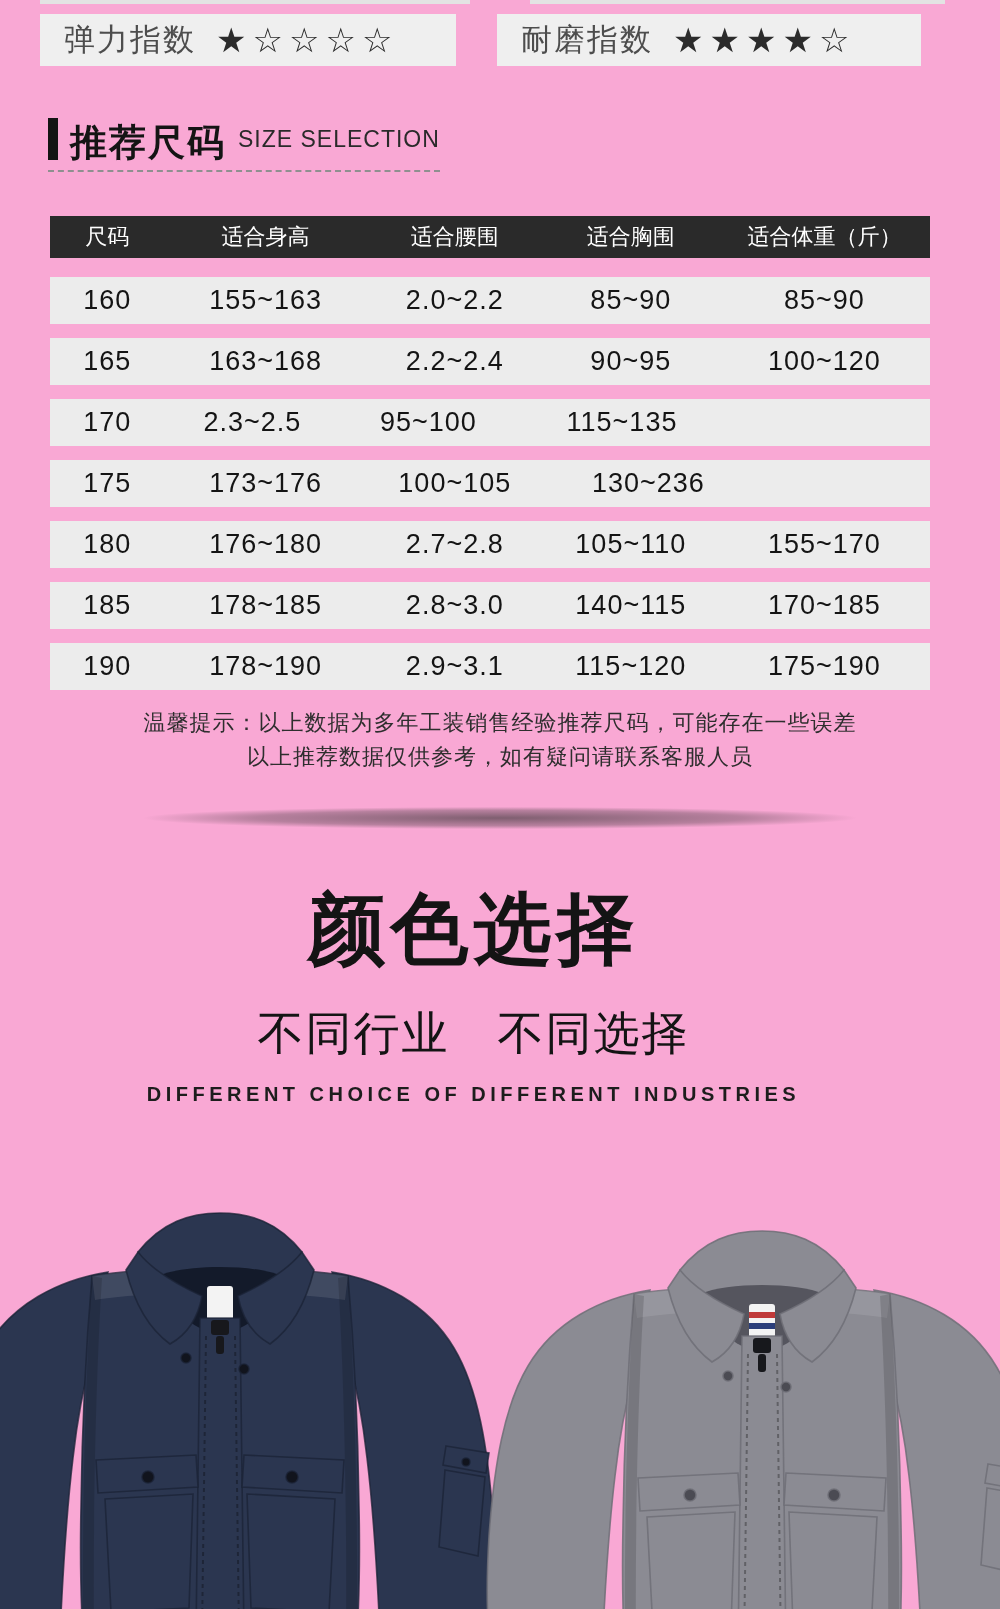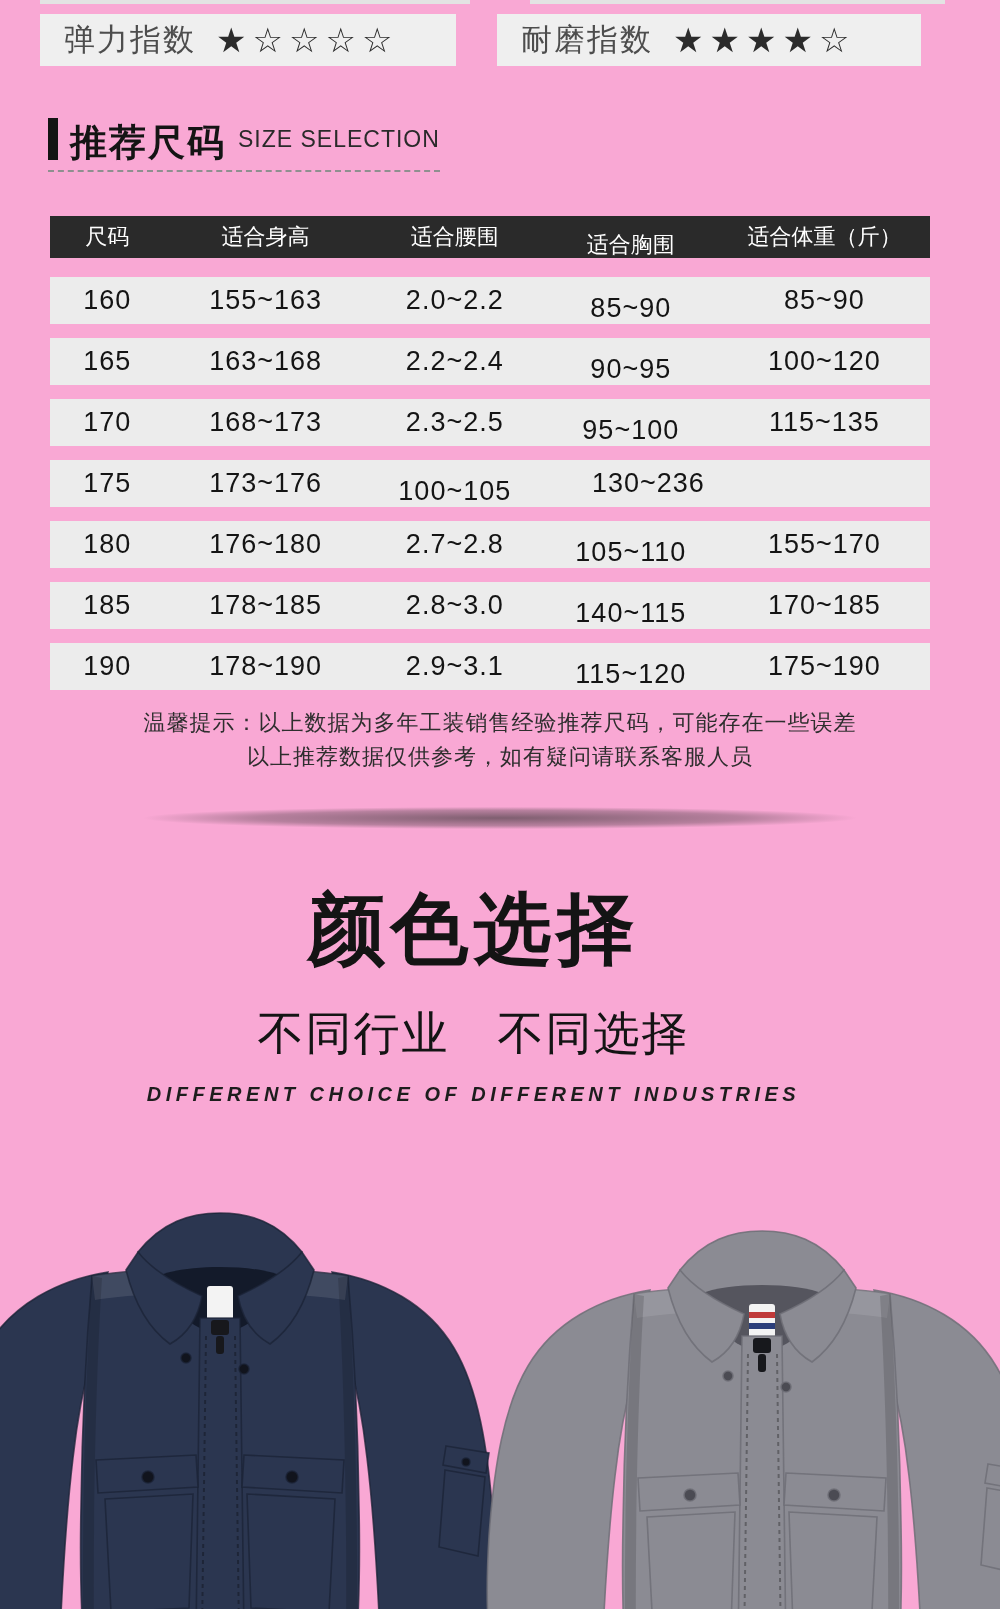--- a/index.html
+++ b/index.html
@@ -22,37 +22,37 @@
   .size-header{position:absolute;left:48px;top:118px;height:48px;display:flex;}
   .vbar{display:inline-block;width:10px;height:42px;background:#141414;margin-right:12px;}
   .size-title{font-size:37px;font-weight:bold;color:#141414;letter-spacing:2px;}
   .size-sub{font-size:23px;color:#2a2a2a;margin-left:12px;margin-top:8px;letter-spacing:1px;}
   .dashed{position:absolute;left:48px;top:170px;width:392px;border-top:2px dashed #8f8f8f;}
 
   
   .thead{position:absolute;left:50px;top:216px;width:880px;height:42px;background:var(--table-header-bg);display:flex;}
   .thead .tcell{color:var(--table-header-text);font-size:22px;font-weight:500;line-height:42px;}
   .tcell{text-align:center;}
-  .c0{width:13%;} .c1{width:23%;} .c2{width:20%;} .c3{width:20%;margin-top:8px;} .c4{width:24%;}
+  .c0{width:13%;} .c1{width:23%;} .c2{width:20%;} .c3{width:20%;} .c4{width:24%;}
   .tbody{position:absolute;left:50px;top:263px;width:880px;}
   .trow{display:flex;height:47px;margin-top:14px;background:var(--table-row-bg);}
   .trow .tcell{font-size:27px;color:var(--table-cell-text);line-height:47px;letter-spacing:1px;}
 
   
   .notes{position:absolute;left:10px;top:706px;width:980px;text-align:center;font-size:22px;color:#2e2e2e;line-height:34px;letter-spacing:1px;}
 
   
   .shadow-divider{position:absolute;left:30px;top:802px;width:940px;height:32px;
     background:radial-gradient(ellipse 50% 46% at 50% 50%, rgba(45,45,45,0.6) 0%, rgba(45,45,45,0.32) 52%, rgba(45,45,45,0) 76%);}
 
   
   .color-section{position:absolute;left:1px;top:878px;width:945px;text-align:center;color:var(--heading-text);}
   .color-title{font-size:78px;font-weight:bold;letter-spacing:5px;}
   .color-sub{font-size:46px;font-weight:500;margin-top:20px;letter-spacing:2px;}
-  .color-sub-en{font-size:20px;font-weight:bold;margin-top:18px;letter-spacing:4.5px;color:#1d1d1d;font-style:italic;}
+  .color-sub-en{font-size:20px;font-weight:bold;margin-top:18px;letter-spacing:4.5px;color:#1d1d1d;}
 
   
   .jackets{position:absolute;left:0;top:1200px;width:1000px;height:409px;overflow:hidden;}
   svg.jacket{position:absolute;width:560px;height:430px;}
   svg.jacket.navy{left:-60px;top:6px;}
   svg.jacket.gray{left:482px;top:24px;}
 
   .navy .j-body{fill:var(--navy-body);}
   .navy .j-inner{fill:var(--navy-inner);}
   .navy .jd-stroke{stroke:var(--navy-dark);stroke-width:1.6;stroke-opacity:0.75;}
@@ -112,21 +112,20 @@
       </div>
       <div class="trow">
         <div class="tcell c0">165</div>
         <div class="tcell c1">163~168</div>
         <div class="tcell c2">2.2~2.4</div>
         <div class="tcell c3">90~95</div>
         <div class="tcell c4">100~120</div>
       </div>
       <div class="trow">
         <div class="tcell c0">170</div>
-        <div class="tcell c1">168~173</div>
         <div class="tcell c2">2.3~2.5</div>
         <div class="tcell c3">95~100</div>
         <div class="tcell c4">115~135</div>
       </div>
       <div class="trow">
         <div class="tcell c0">175</div>
         <div class="tcell c1">173~176</div>
         <div class="tcell c3">100~105</div>
         <div class="tcell c4">130~236</div>
       </div>

